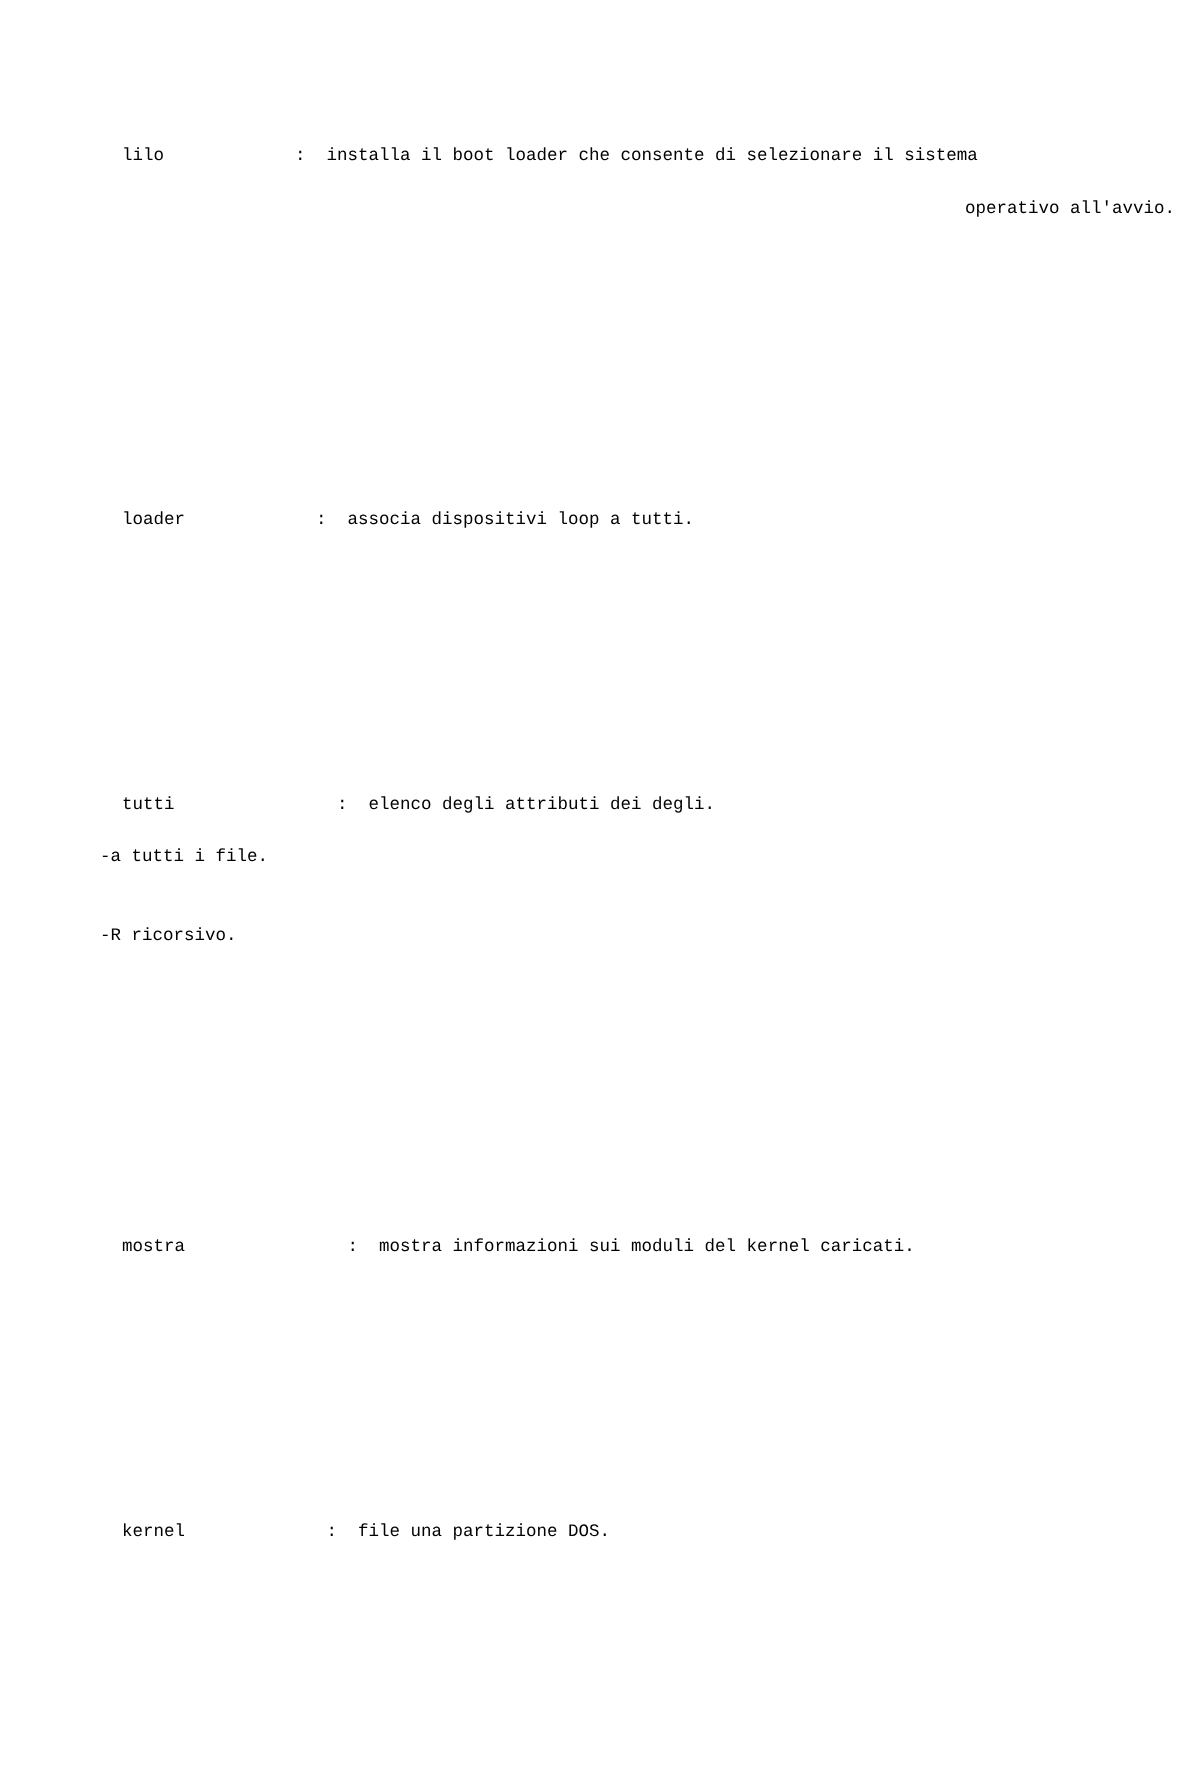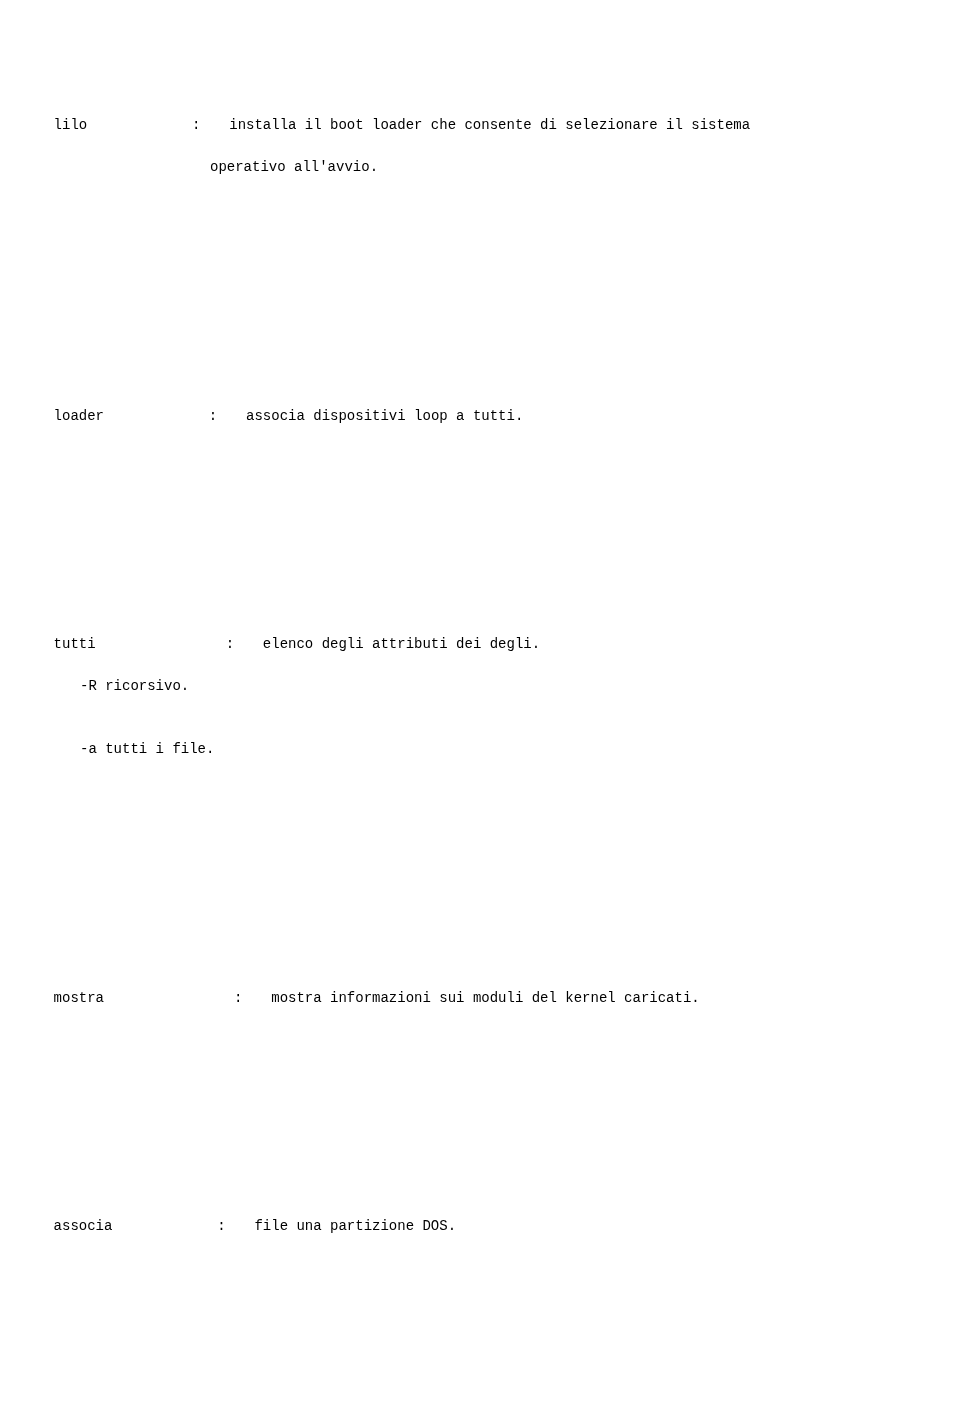--- a/index.html
+++ b/index.html
@@ -18,75 +18,75 @@
     .content {
       white-space: pre-wrap;
       word-wrap: break-word;
     }
     .entry {
       margin-bottom: 4px;
     }
     .cmd {
       min-width: 130px;
       display: inline-block;
+      margin-left: 44px;
     }
     .separator {
       min-width: 30px;
       display: inline-block;
     }
     .description {
       display: inline-block;
-      margin-left: 12px;
     }
     .indent {
       padding-left: 60px;
     }
     .blank-line {
       height: 14px;
     }
   </style>
 </head>
 <body>
 
 <div class="content">
 
   
   <div class="entry">
     <span class="cmd">lilo</span><span class="separator"> :  </span><span class="description">installa il boot loader che consente di selezionare il sistema</span>
-    <div style="padding-left: 190px;">operativo all'avvio.</div>
+    <div style="padding-left: 190px; text-align: right;">operativo all'avvio.</div>
   </div>
 
   <div class="blank-line"></div>
 
   
   <div class="entry">
     <span class="cmd">loader</span><span class="separator">   :  </span><span class="description">associa dispositivi loop a tutti.</span>
   </div>
 
   <div class="blank-line"></div>
 
   
   <div class="entry">
     <span class="cmd">tutti</span><span class="separator">     :  </span><span class="description">elenco degli attributi dei degli.</span>
+    <div class="indent">-a tutti i file.</div>
     <div class="indent">-R ricorsivo.</div>
-    <div class="indent">-a tutti i file.</div>
   </div>
 
   <div class="blank-line"></div>
 
   
   <div class="entry">
     <span class="cmd">mostra</span><span class="separator">      :  </span><span class="description">mostra informazioni sui moduli del kernel caricati.</span>
   </div>
 
   <div class="blank-line"></div>
 
   
   <div class="entry">
-    <span class="cmd">associa</span><span class="separator">    :  </span><span class="description">file una partizione DOS.</span>
+    <span class="cmd">kernel</span><span class="separator">    :  </span><span class="description">file una partizione DOS.</span>
   </div>
 
   <div class="blank-line"></div>
 
   
   <div class="entry">
     
   </div>
 
   

